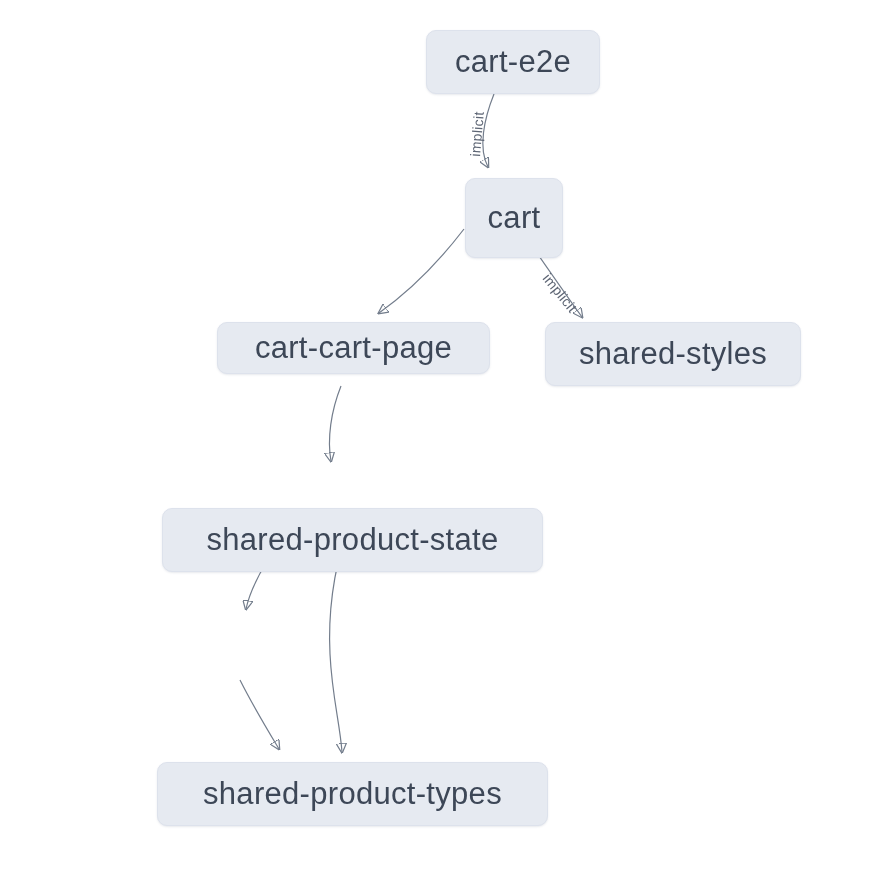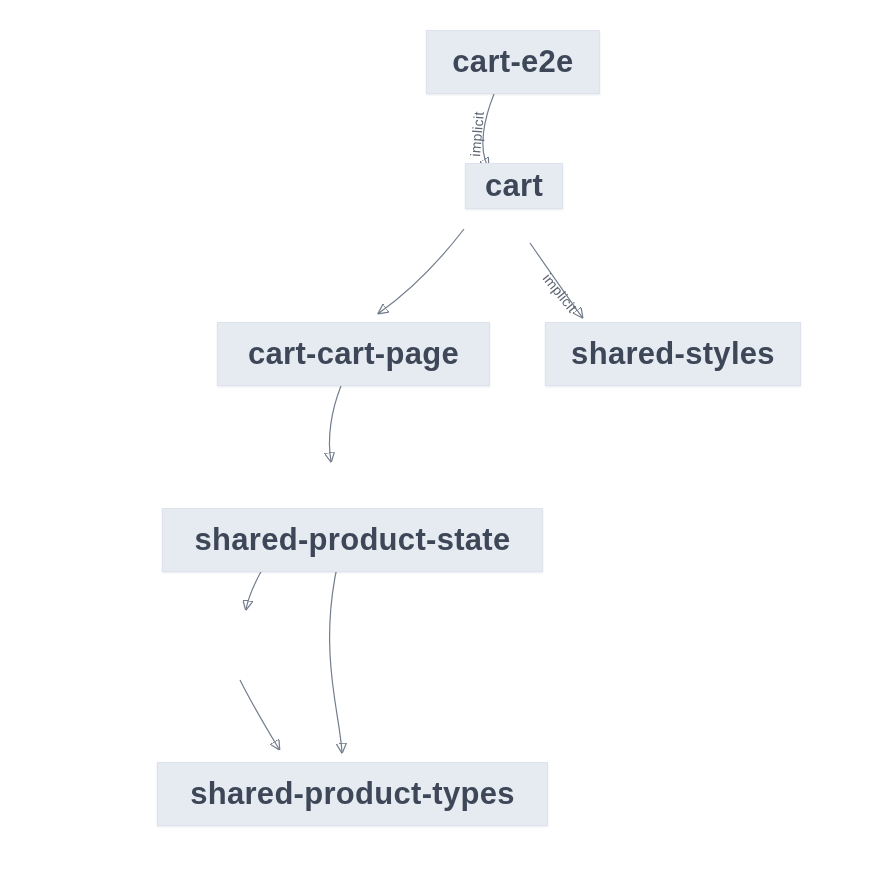--- a/index.html
+++ b/index.html
@@ -43,32 +43,31 @@
   .edge-label.diagonal{
     left:560px;top:293px;
     transform:translate(-50%,-50%) rotate(51deg);
   }
   .node{
     position:absolute;
     z-index:2;
     display:flex;align-items:center;justify-content:center;
     background:var(--node-fill);
     border:1px solid var(--node-border);
-    border-radius:0;
+    border-radius:10px;
     box-shadow:0 1px 2px rgba(100,116,139,0.15);
     color:var(--node-text);
     font-size:31px;
     letter-spacing:0.3px;
     box-sizing:border-box;
     cursor:pointer;
-    font-weight:bold;
   }
   .n-cart-e2e{left:426px;top:30px;width:174px;height:64px;}
-  .n-cart{left:465px;top:163px;width:98px;height:46px;}
-  .n-cart-cart-page{left:217px;top:322px;width:273px;height:64px;}
+  .n-cart{left:465px;top:178px;width:98px;height:80px;}
+  .n-cart-cart-page{left:217px;top:322px;width:273px;height:52px;}
   .n-shared-styles{left:545px;top:322px;width:256px;height:64px;}
   .n-shared-product-state{left:162px;top:468px;width:381px;height:64px;margin-top:40px;}
   .n-shared-product-data{left:46px;top:616px;width:374px;height:64px;}
   .n-shared-product-types{left:157px;top:762px;width:391px;height:64px;}
 </style>
 </head>
 <body>
 
 <div id="stage">
 

